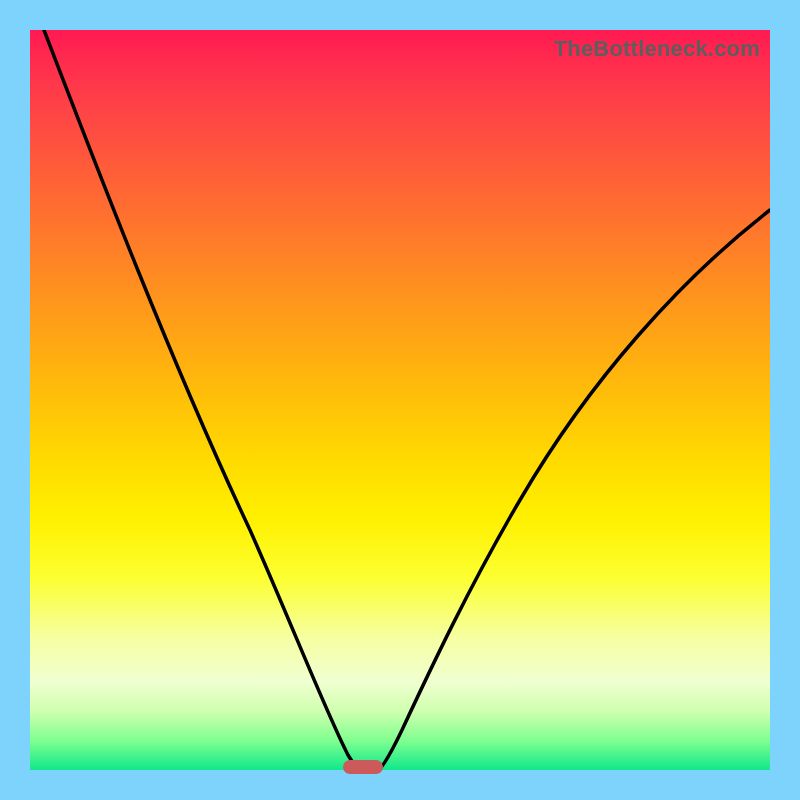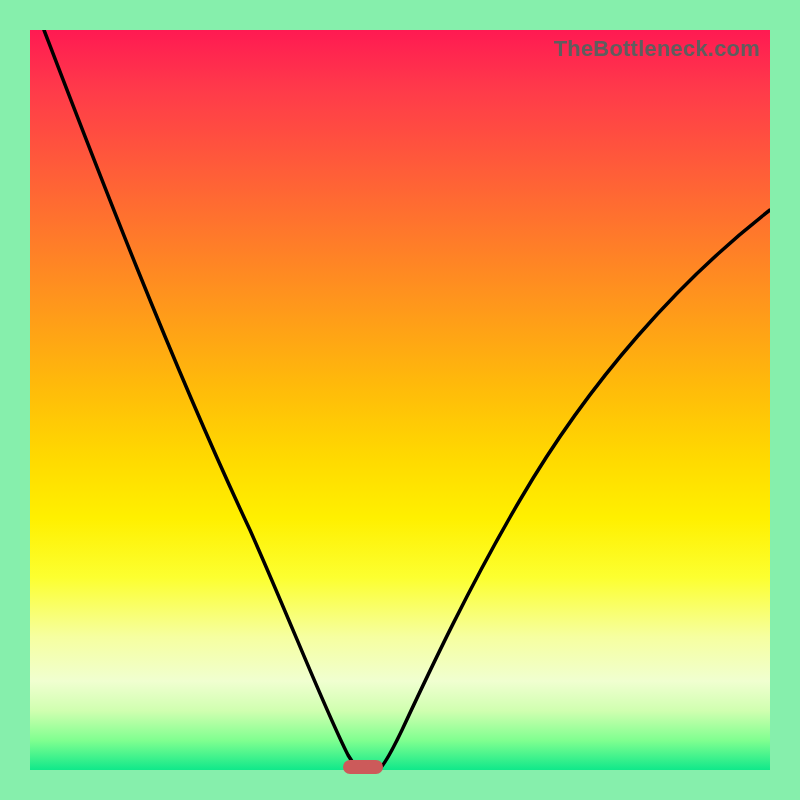--- a/index.html
+++ b/index.html
@@ -1,20 +1,20 @@
 <!DOCTYPE html>
 <html><head>
 <meta charset="utf-8">
 <style>
   * { margin: 0; padding: 0; box-sizing: border-box; }
   html, body { width: 800px; height: 800px; overflow: hidden; }
   .frame {
     width: 800px;
     height: 800px;
-    background: #86efac;
+    background: #7dd3fc;
     position: relative;
   }
   .plot-area {
     position: absolute;
     left: 30px;
     top: 30px;
     width: 740px;
     height: 740px;
     background: linear-gradient(to bottom,
       #ff1a52 0%,

